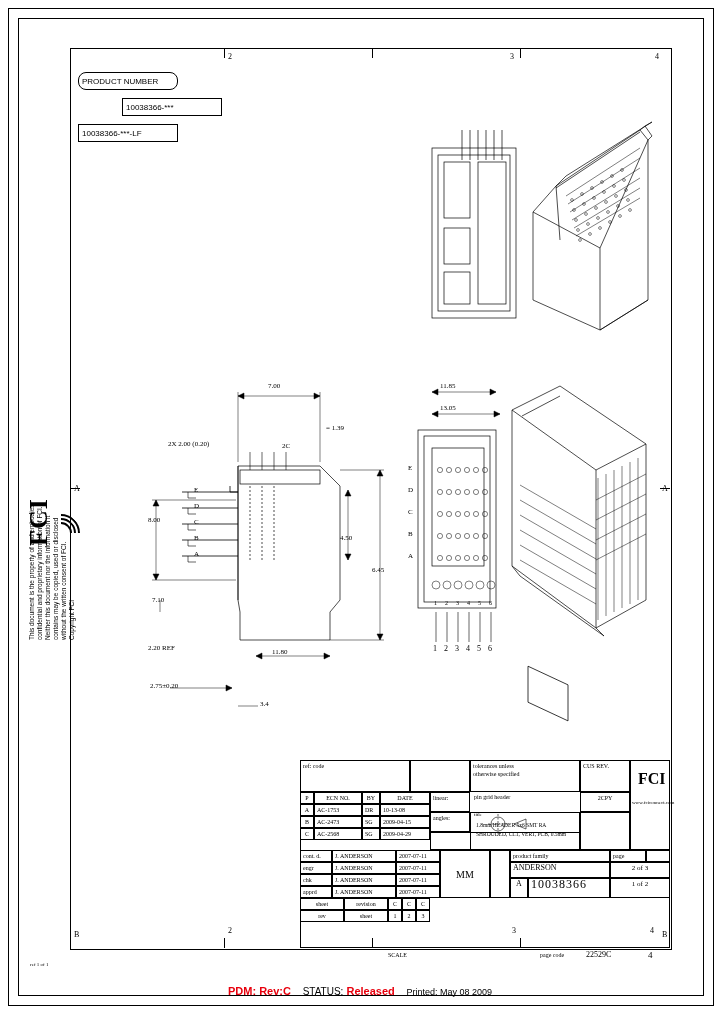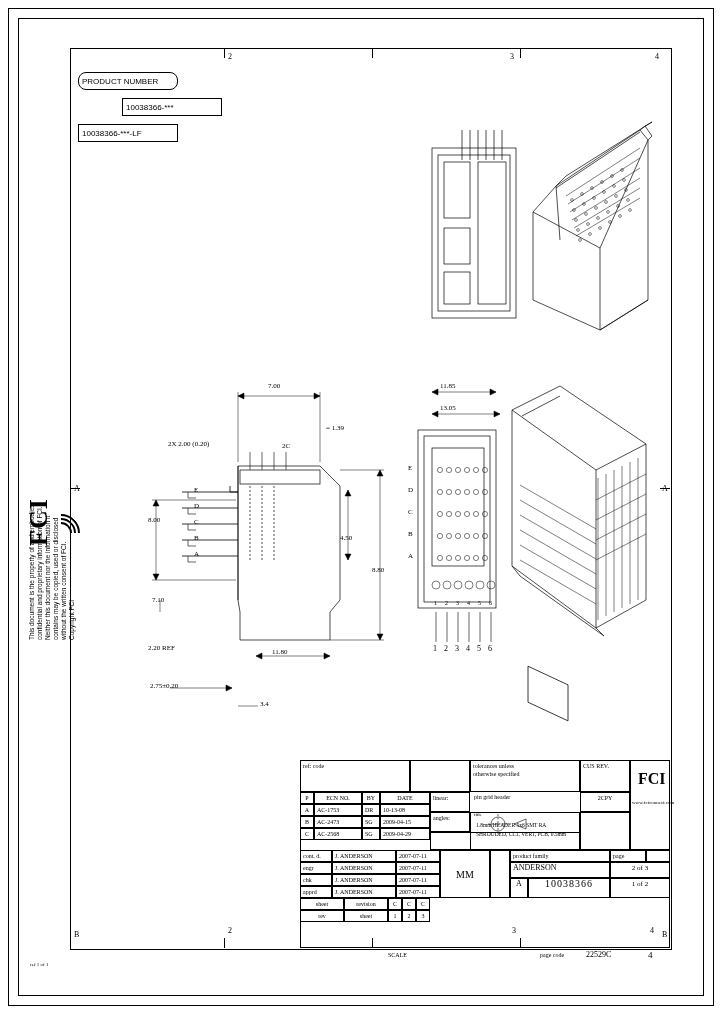--- a/index.html
+++ b/index.html
@@ -327,21 +327,21 @@
       </g>
     </g>
   </svg>
 
   <div class="label" style="left:268px;top:382px;">7.00</div>
   <div class="label" style="left:168px;top:440px;">2X 2.00 (0.20)</div>
   <div class="label" style="left:282px;top:442px;">2C</div>
   <div class="label" style="left:326px;top:424px;">= 1.39</div>
   <div class="label" style="left:148px;top:516px;">8.00</div>
   <div class="label" style="left:340px;top:534px;">4.50</div>
-  <div class="label" style="left:372px;top:566px;">8.80</div>
+  <div class="label" style="left:372px;top:566px;">6.45</div>
   <div class="label" style="left:152px;top:596px;">7.10</div>
   <div class="label" style="left:148px;top:644px;">2.20 REF</div>
   <div class="label" style="left:150px;top:682px;">2.75±0.20</div>
   <div class="label" style="left:272px;top:648px;">11.80</div>
   <div class="label" style="left:260px;top:700px;">3.4</div>
   <div class="label" style="left:440px;top:382px;">11.85</div>
   <div class="label" style="left:440px;top:404px;text-align:center;">13.05</div>
 
   <div class="label" style="left:194px;top:486px;">E</div>
   <div class="label" style="left:194px;top:502px;">D</div>
@@ -433,21 +433,21 @@
   <div class="cell" style="left:490px;top:850px;width:20px;height:48px;"></div>
 
   <div class="cell" style="left:510px;top:850px;width:100px;height:12px;">product family</div>
   <div class="cell" style="left:610px;top:850px;width:36px;height:12px;">page</div>
   <div class="cell" style="left:646px;top:850px;width:24px;height:12px;"></div>
 
   <div class="cell" style="left:510px;top:862px;width:100px;height:16px;font-size:8px;">ANDERSON</div>
   <div class="cell" style="left:610px;top:862px;width:60px;height:16px;text-align:center;font-size:7px;">2 of 3</div>
 
   <div class="cell" style="left:510px;top:878px;width:18px;height:20px;text-align:center;font-size:8px;">A</div>
-  <div class="cell" style="left:528px;top:878px;width:82px;height:20px;text-align:center;font-size:10px;letter-spacing:1px;">10038366</div>
+  <div class="cell" style="left:528px;top:878px;width:82px;height:20px;font-size:12px;letter-spacing:1px;">10038366</div>
   <div class="cell" style="left:610px;top:878px;width:60px;height:20px;text-align:center;font-size:7px;">1 of 2</div>
 
   <div class="cell" style="left:300px;top:898px;width:44px;height:12px;text-align:center;">sheet</div>
   <div class="cell" style="left:344px;top:898px;width:44px;height:12px;text-align:center;">revision</div>
   <div class="cell" style="left:388px;top:898px;width:14px;height:12px;text-align:center;">C</div>
   <div class="cell" style="left:402px;top:898px;width:14px;height:12px;text-align:center;">C</div>
   <div class="cell" style="left:416px;top:898px;width:14px;height:12px;text-align:center;">C</div>
 
   <div class="cell" style="left:300px;top:910px;width:44px;height:12px;text-align:center;">rev</div>
   <div class="cell" style="left:344px;top:910px;width:44px;height:12px;text-align:center;">sheet</div>
@@ -455,14 +455,22 @@
   <div class="cell" style="left:402px;top:910px;width:14px;height:12px;text-align:center;">2</div>
   <div class="cell" style="left:416px;top:910px;width:14px;height:12px;text-align:center;">3</div>
 
   <div class="label-sm" style="left:388px;top:952px;">SCALE</div>
   <div class="label-sm" style="left:540px;top:952px;">page code</div>
   <div class="label" style="left:586px;top:950px;font-size:8px;">22529C</div>
   <div class="label" style="left:648px;top:950px;font-size:9px;">4</div>
 
   <div class="label-sm" style="left:30px;top:962px;font-size:5px;">ref 1 of 1</div>
 
+  <div class="footer-red">
+    <span class="red">PDM: Rev:C</span>
+    <span class="blk" style="font-size:10px;">&nbsp;&nbsp;</span>
+    <span class="blk" style="font-size:10px;">STATUS:</span>
+    <span class="red">Released</span>
+    <span class="blk" style="font-size:10px;">&nbsp;&nbsp;</span>
+    <span class="blk" style="font-size:9px;">Printed: May 08 2009</span>
+  </div>
 
 </div>
 
 </body></html>

